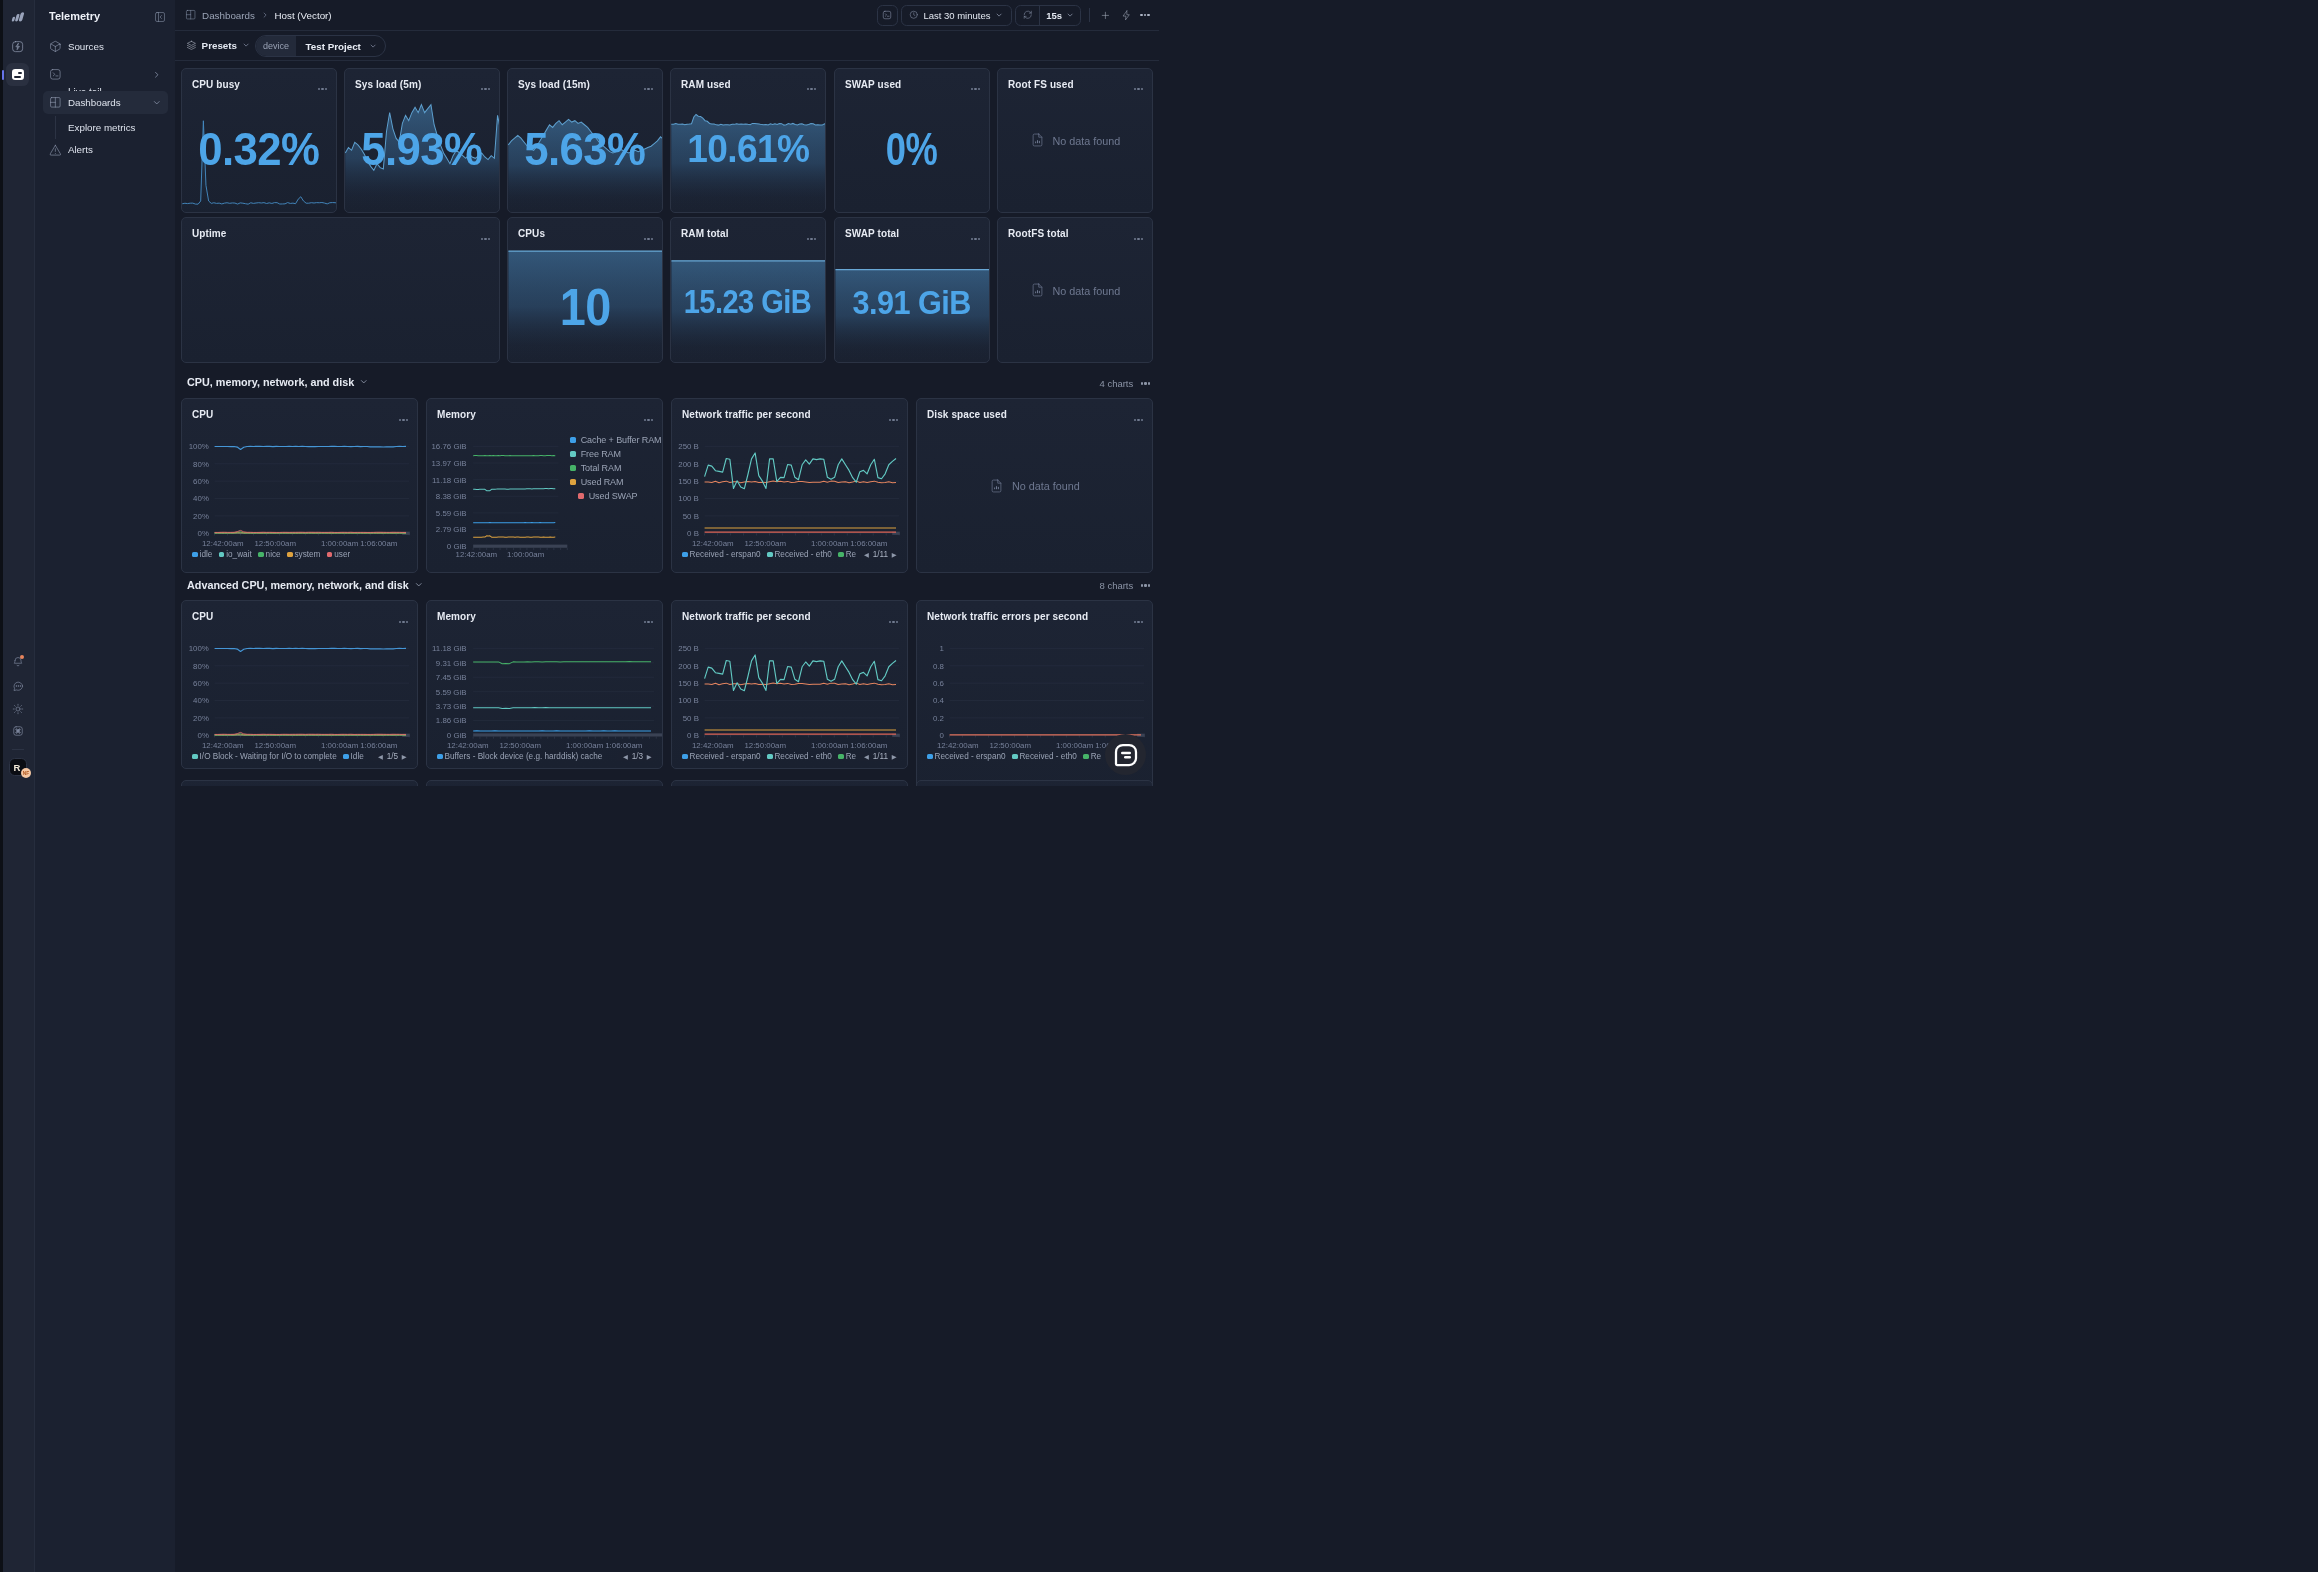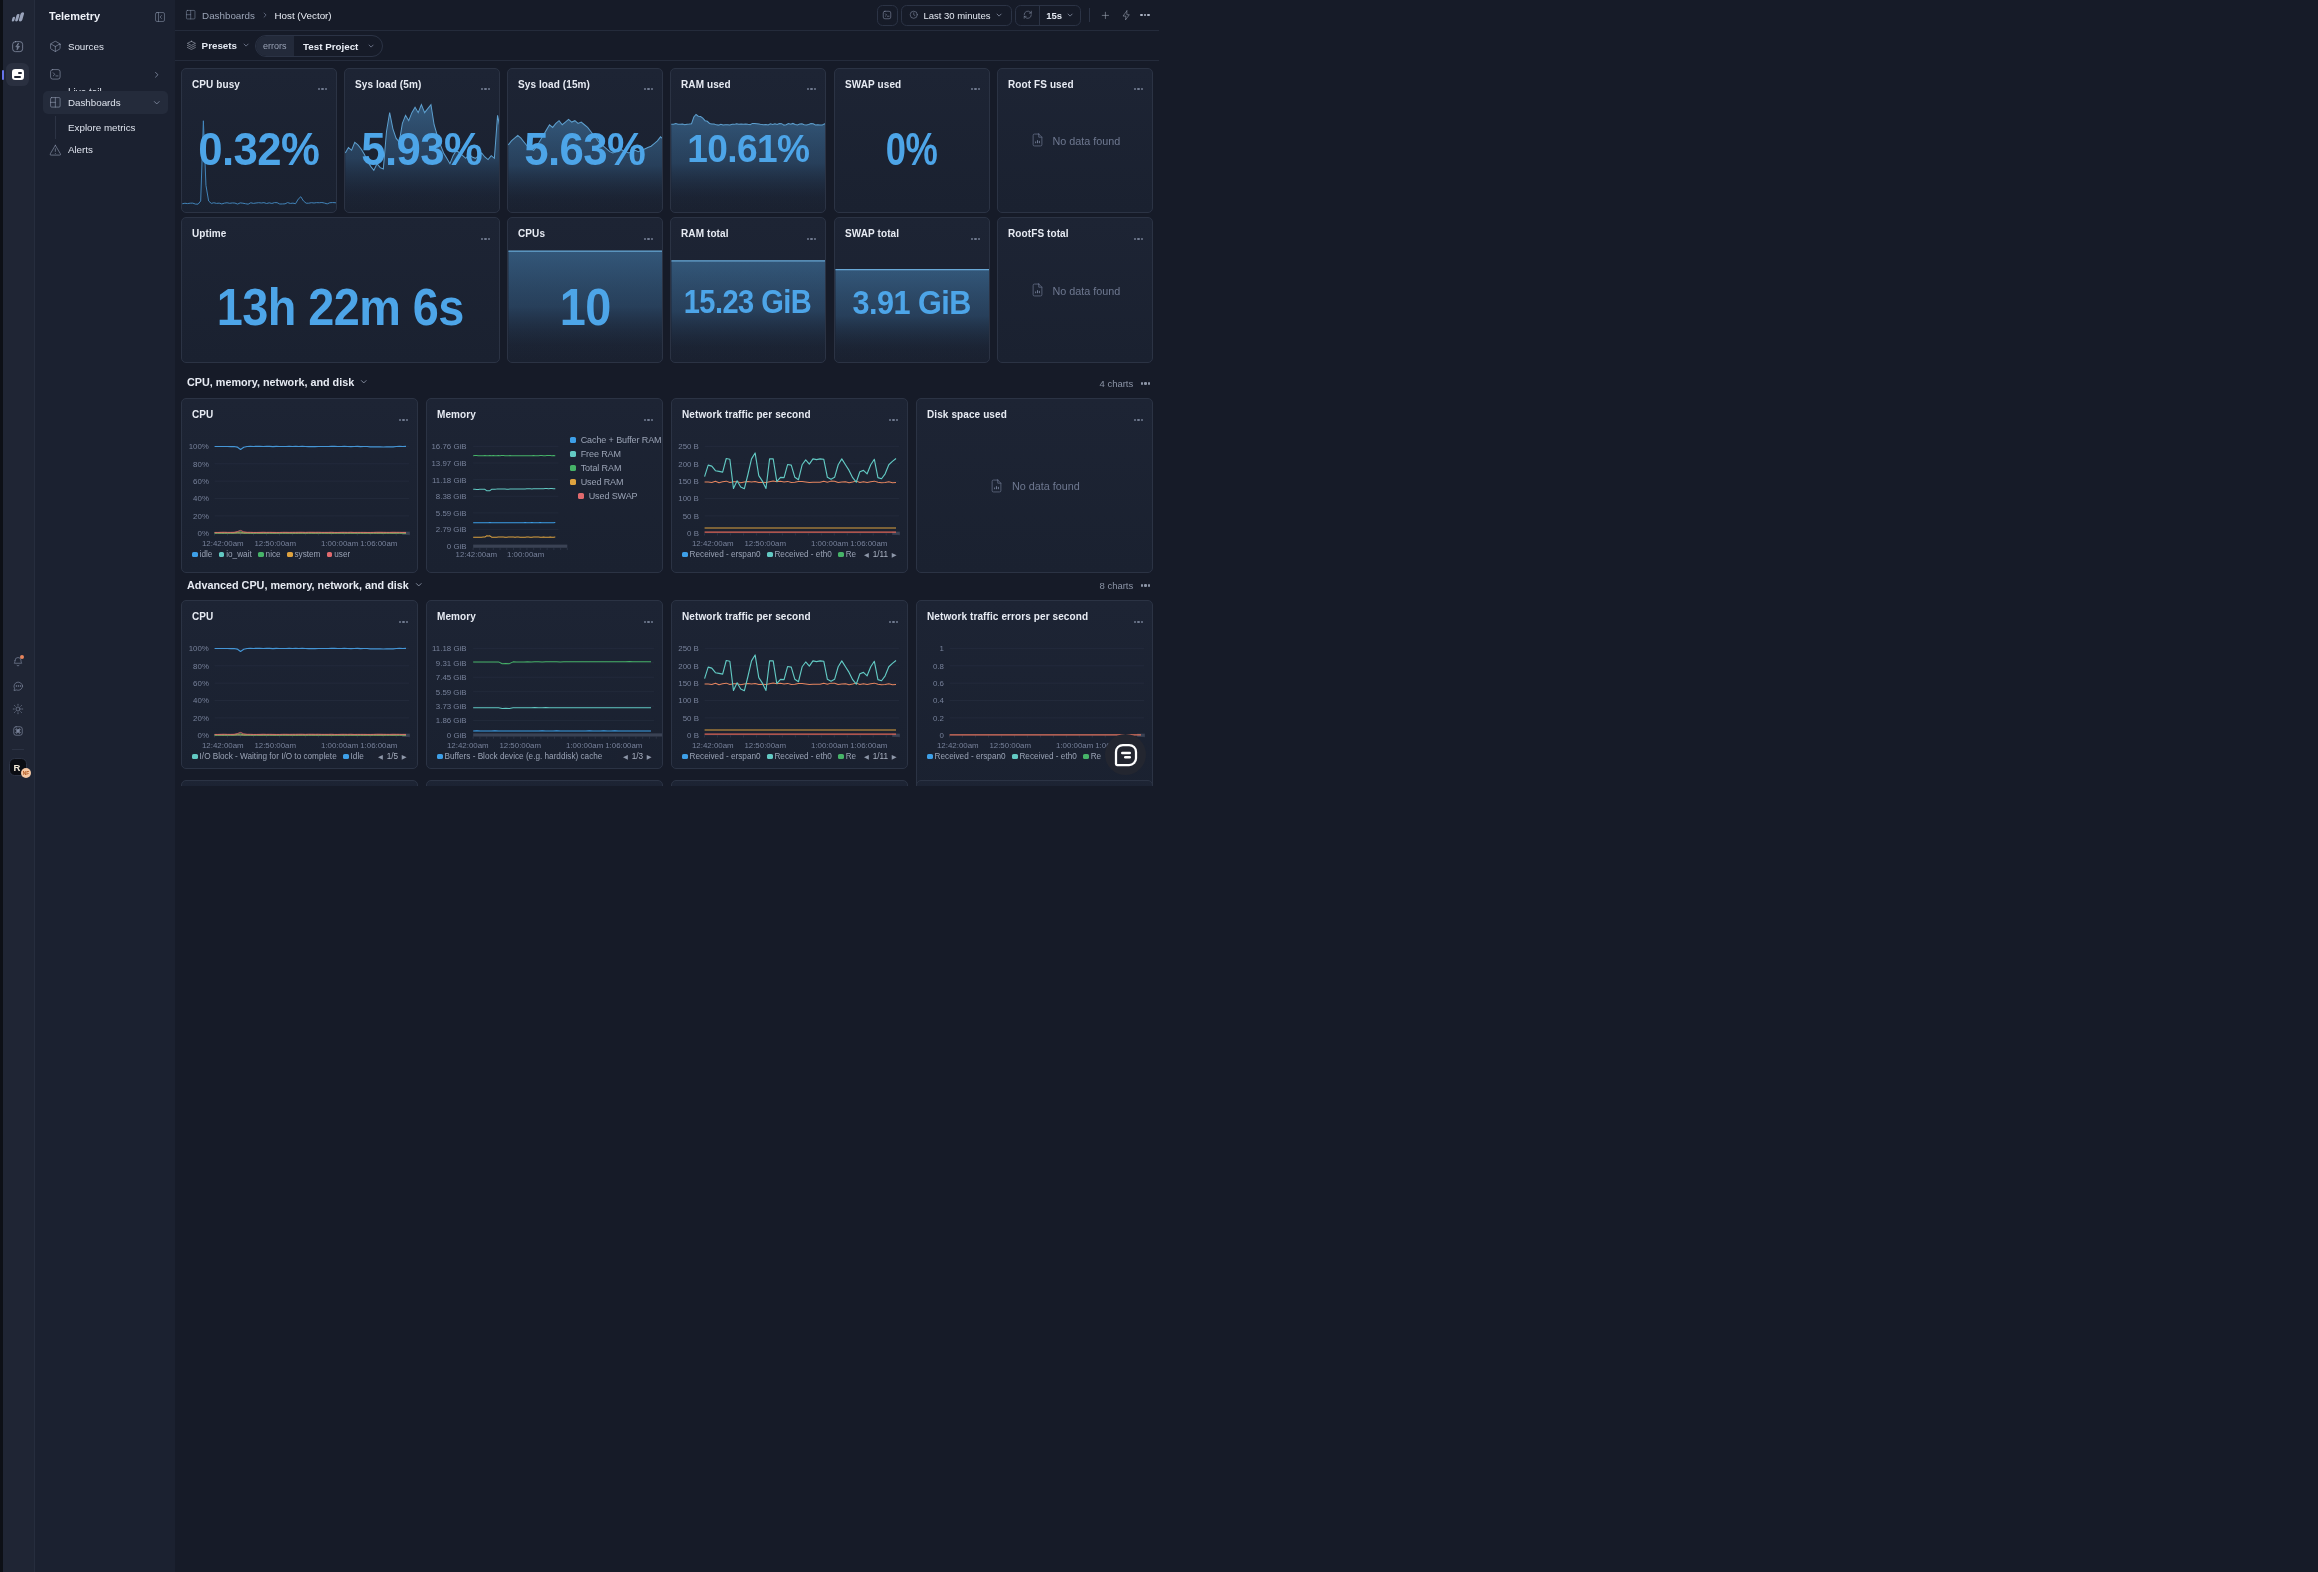--- a/index.html
+++ b/index.html
@@ -209,21 +209,21 @@
           <path d="m3 16.5 9 4.5 9-4.5"></path>
         </svg>
         <span style="color:#e3e8f1;font-size:9.8px;font-weight:700;">Presets</span>
         <span style="color:#8a94ab;display:flex;">
           <svg class="" style="" width="8.2" height="8.2" viewBox="0 0 24 24" fill="none" stroke="currentColor" stroke-width="2" stroke-linecap="round" stroke-linejoin="round">
             <path d="m6 9 6 6 6-6"></path>
           </svg>
         </span>
       </div>
       <div style="position:absolute;left:80px;top:4.1px;height:22px;border:0.6px solid #2b3345;border-radius:11.4px;display:flex;align-items:center;overflow:hidden;">
-        <span style="background:#232a3a;color:#98a1b4;font-size:9px;padding:0 7px;height:100%;display:flex;align-items:center;">errors</span>
+        <span style="background:#232a3a;color:#98a1b4;font-size:9px;padding:0 7px;height:100%;display:flex;align-items:center;">device</span>
         <span style="color:#e9edf5;font-size:9.8px;font-weight:700;padding:0 8.2px 0 9.5px;">Test Project</span>
         <span style="color:#8a94ab;display:flex;padding-right:7.6px;">
           <svg class="" style="" width="8.2" height="8.2" viewBox="0 0 24 24" fill="none" stroke="currentColor" stroke-width="2" stroke-linecap="round" stroke-linejoin="round">
             <path d="m6 9 6 6 6-6"></path>
           </svg>
         </span>
       </div>
     </div>
     <div class="content">
       <div class="card" style="left:6px;top:6.7px;width:156px;height:145px;">
@@ -334,21 +334,20 @@
           <span>No data found</span>
         </div>
       </div>
       <div class="card" style="left:6px;top:156px;width:319px;height:146px;">
         <div class="ct">Uptime</div>
         <div class="cdots"><span style="display:inline-flex;gap:1.3px;align-items:center;">
             <span style="width:2.2px;height:2.2px;border-radius:50%;background:#717b90;"></span>
             <span style="width:2.2px;height:2.2px;border-radius:50%;background:#717b90;"></span>
             <span style="width:2.2px;height:2.2px;border-radius:50%;background:#717b90;"></span>
           </span></div>
-        <div class="bigv" style="font-size:52px;top:61.8%;"><span style="display:inline-block;transform:scaleX(0.9);white-space:nowrap;">13h 22m 6s</span></div>
       </div>
       <div class="card" style="left:332px;top:156px;width:156px;height:146px;">
         <div class="ct">CPUs</div>
         <div class="cdots"><span style="display:inline-flex;gap:1.3px;align-items:center;">
             <span style="width:2.2px;height:2.2px;border-radius:50%;background:#717b90;"></span>
             <span style="width:2.2px;height:2.2px;border-radius:50%;background:#717b90;"></span>
             <span style="width:2.2px;height:2.2px;border-radius:50%;background:#717b90;"></span>
           </span></div>
         <svg class="areachart" width="156" height="146" viewBox="0 0 245.5 231">
           <defs>

